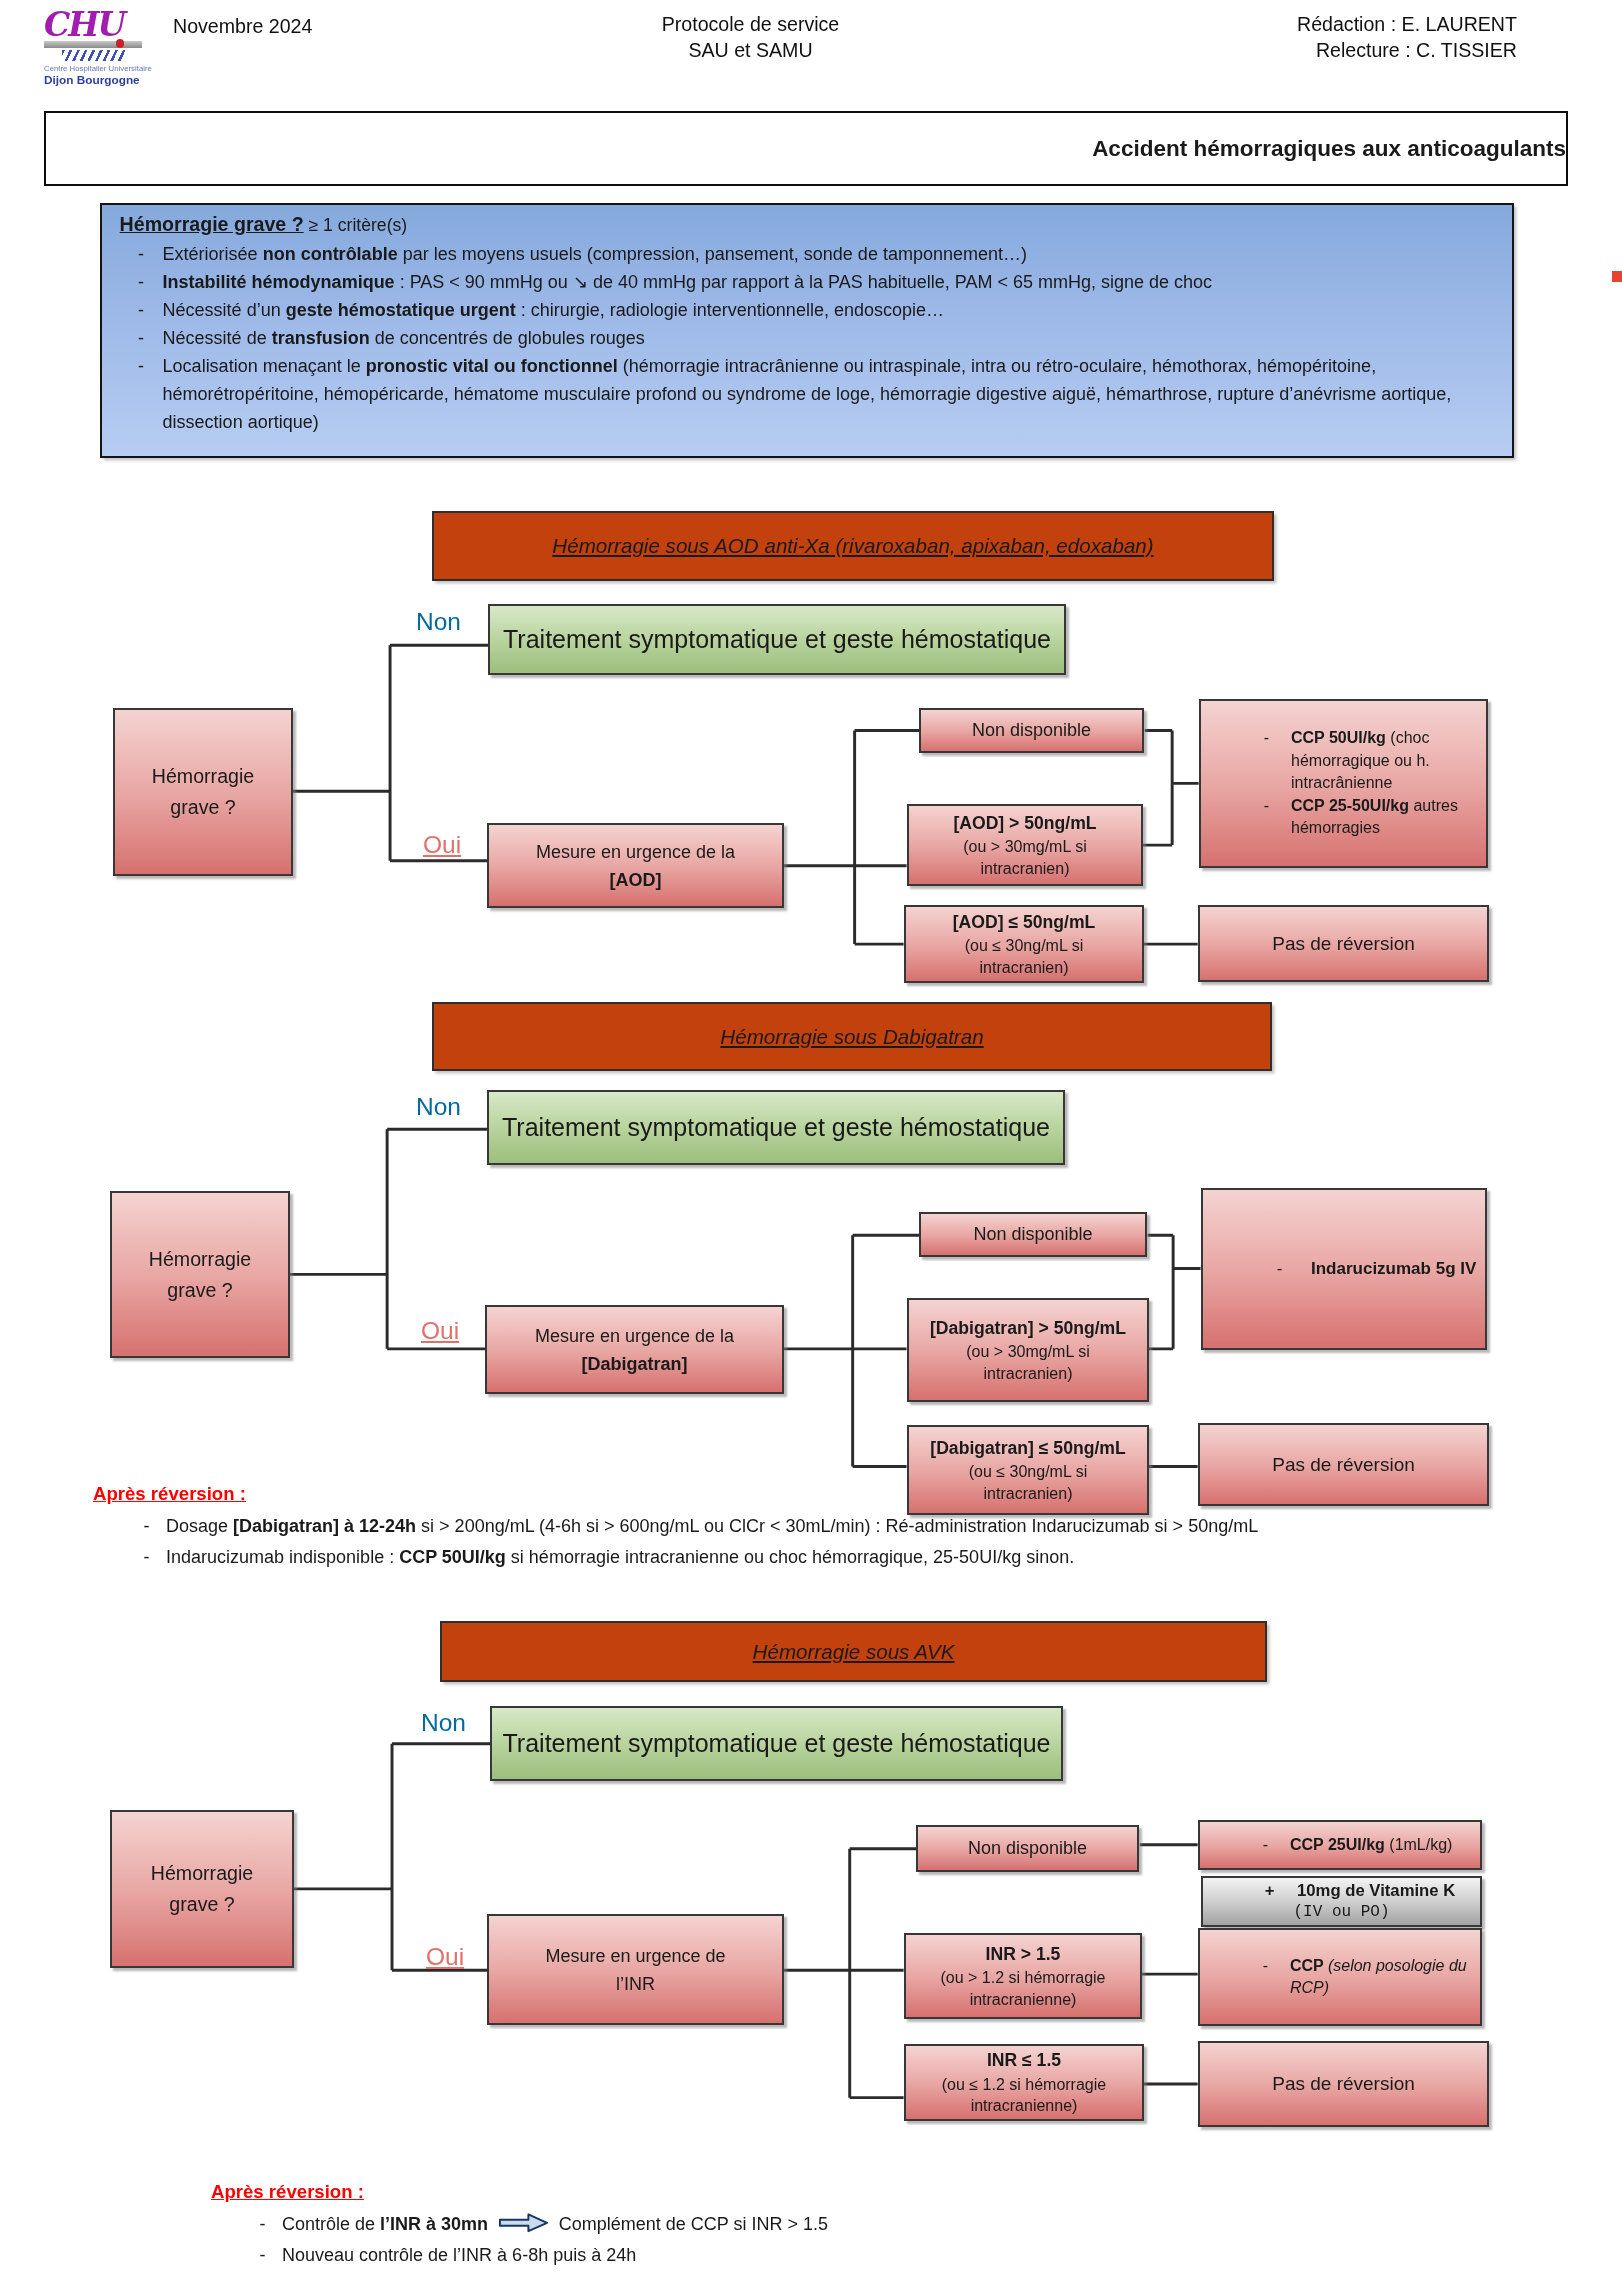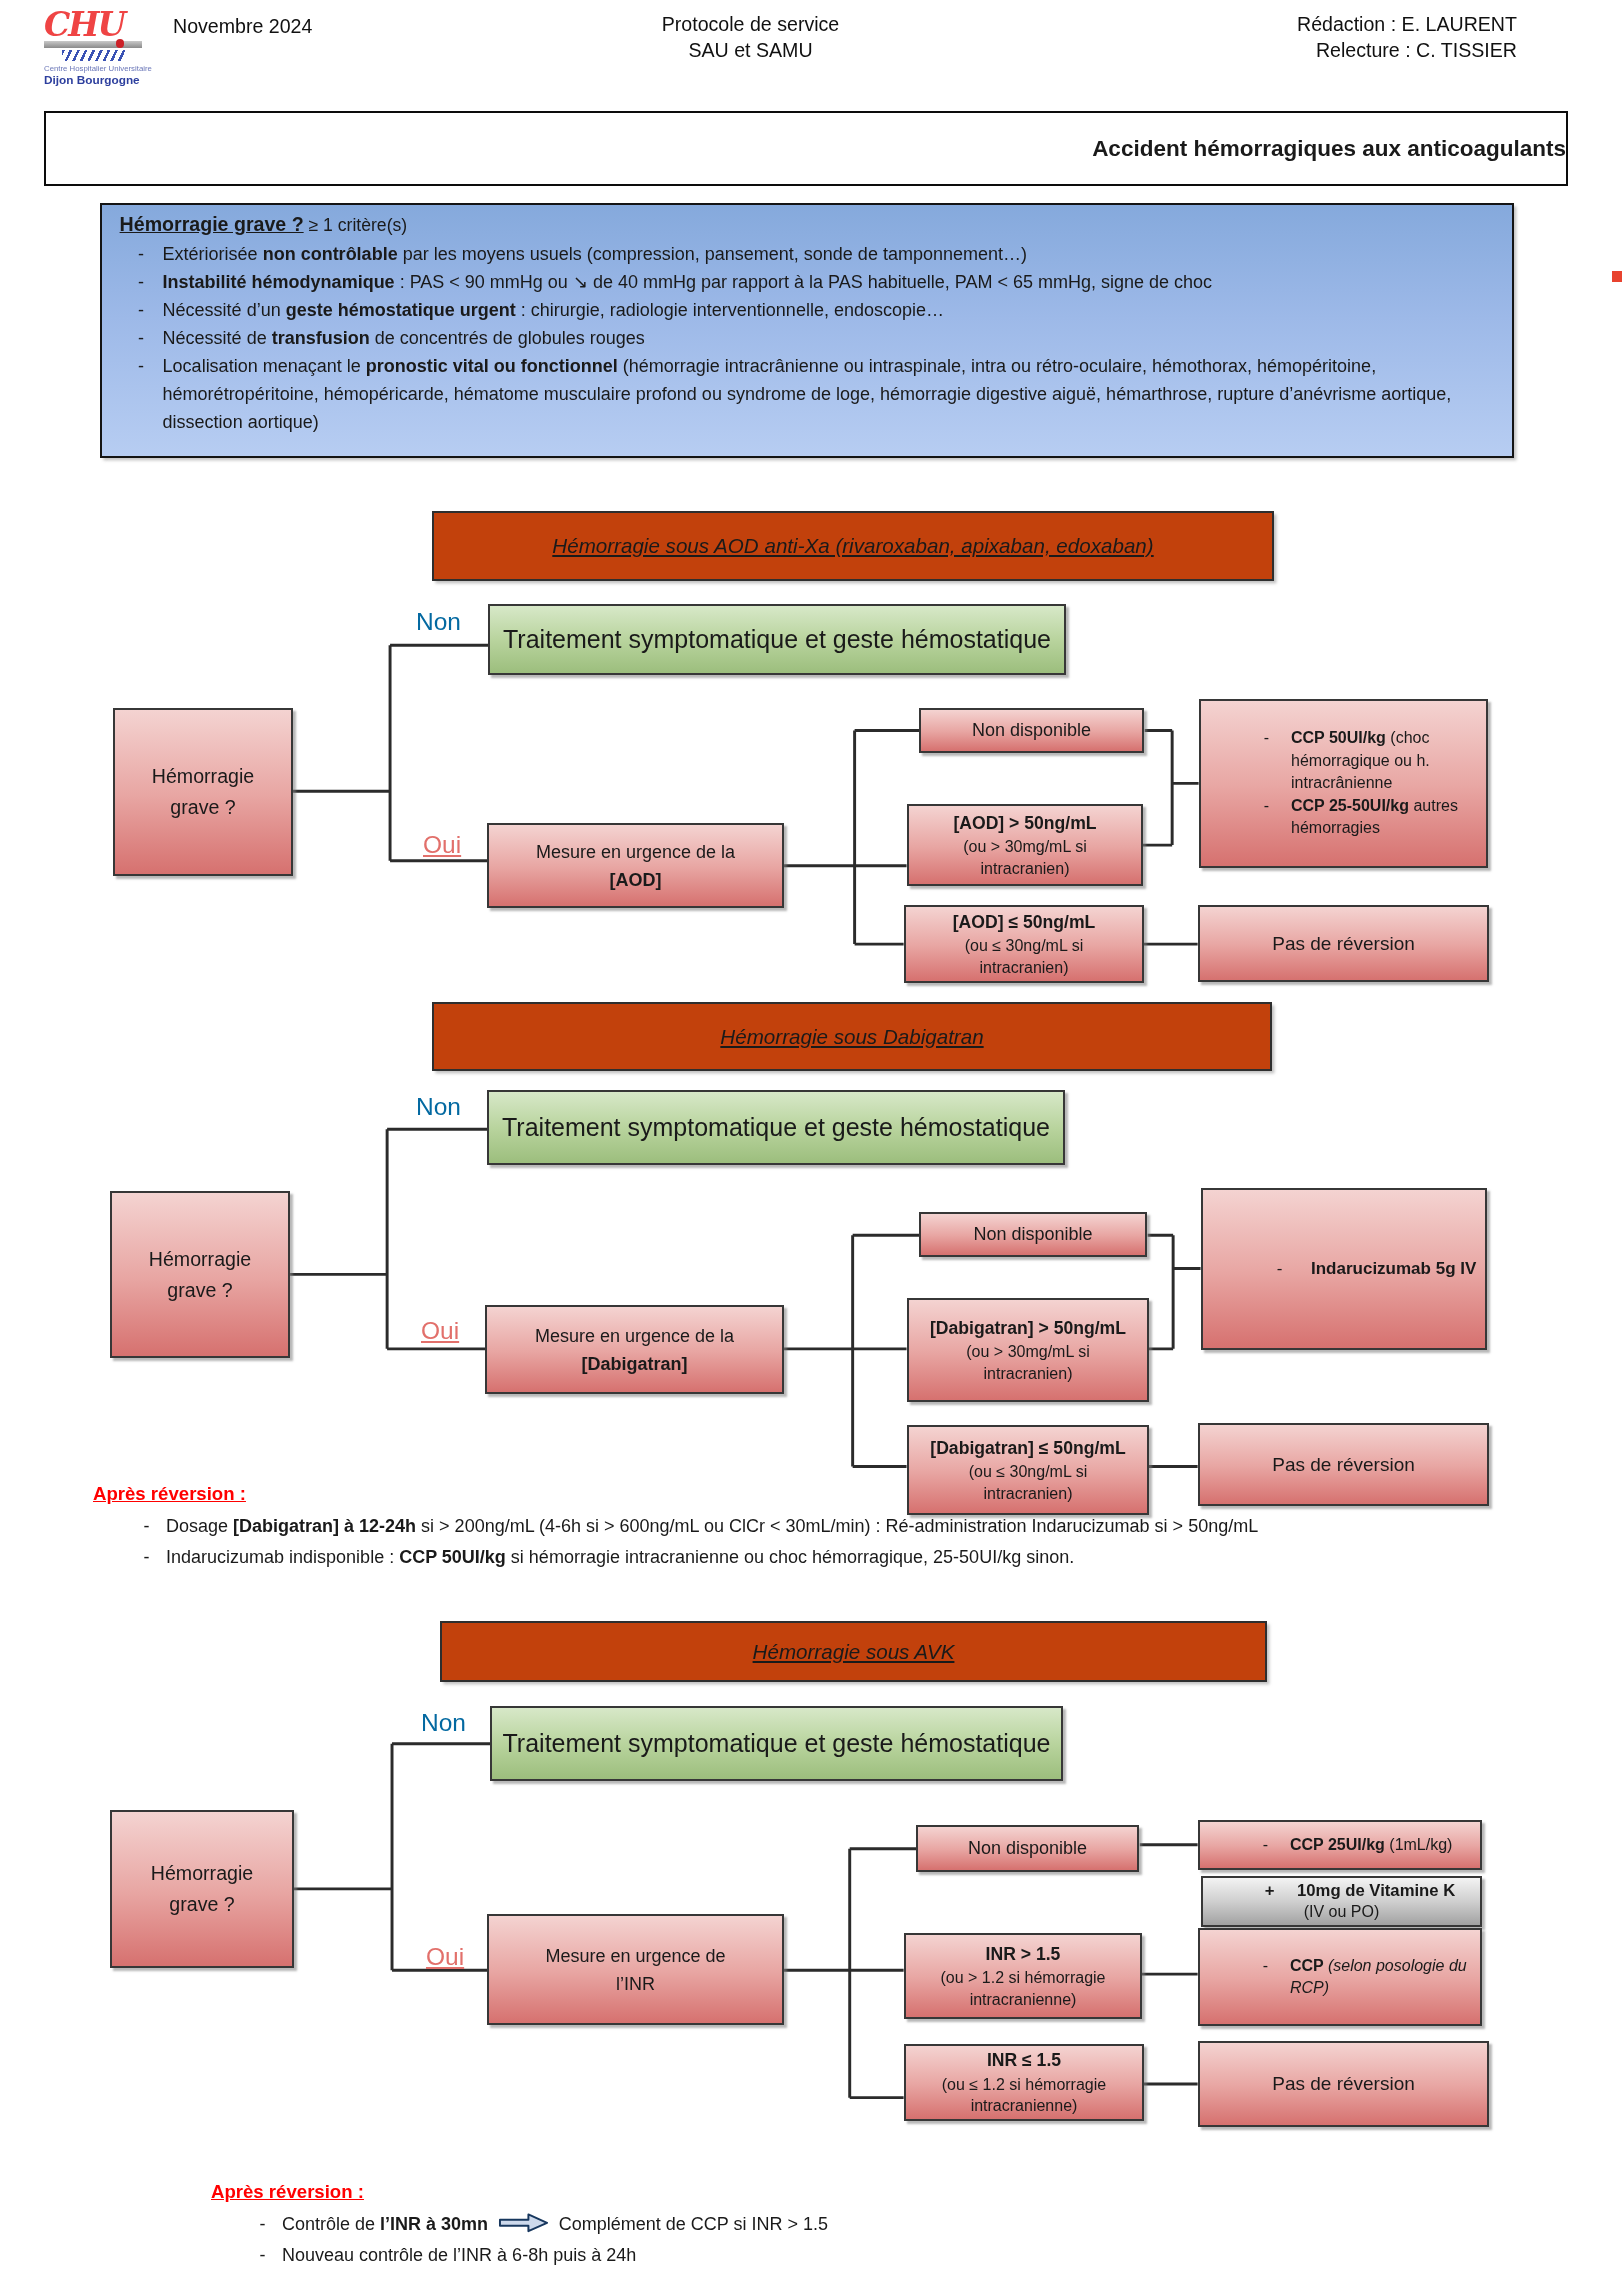--- a/index.html
+++ b/index.html
@@ -2,21 +2,21 @@
 <html><head>
 <meta charset="utf-8">
 <style>
   html,body{margin:0;padding:0;background:#fff;}
   .page{position:relative;width:1622px;height:2292px;background:#ffffff;
         font-family:"Liberation Sans","DejaVu Sans",sans-serif;color:#1a1a1a;overflow:hidden;}
   .abs{position:absolute;}
   
   .hdr-text{font-size:19.6px;line-height:26.5px;color:#111;}
   .logo-chu{font-family:"DejaVu Serif","Liberation Serif",serif;font-style:italic;font-weight:bold;
-            color:#ef4444;font-size:33px;line-height:29px;letter-spacing:-2px;}
+            color:#a21caf;font-size:33px;line-height:29px;letter-spacing:-2px;}
   .logo-bar{position:relative;width:98px;height:6.9px;background:linear-gradient(180deg,#c9c9c9,#8a8a8a);margin-top:2px;}
   .logo-dot{position:absolute;right:17.6px;top:-2px;width:8.8px;height:8.8px;border-radius:50%;background:#cc2027;}
   .logo-hatch{width:63px;height:11.8px;margin:2px 0 2.9px 17.6px;
               background:repeating-linear-gradient(115deg,#3a52b4 0 2.5px,transparent 2.5px 6.9px);}
   .logo-tag{font-size:7.8px;color:#6b77b8;white-space:nowrap;}
   .logo-city{font-size:11.8px;font-weight:bold;color:#2d3f9e;}
   
   .title-box{left:44px;top:111px;width:1520px;height:71px;background:#fff;border:2.9px solid #0c0c0c;
              display:flex;align-items:center;justify-content:flex-end;}
   .title-box span{font-size:22.5px;font-weight:bold;}
@@ -49,21 +49,21 @@
   .cond div{font-size:16px;line-height:21.6px;}
   .cond div:first-child{font-size:17.6px;line-height:25.5px;font-weight:bold;}
   .pasrev div{font-size:19px;}
   .node.left{align-items:stretch;text-align:left;}
   .list16{font-size:16px;line-height:22.5px;padding:0 7.8px 0 41px;}
   .list16 .bm{width:49px;}
   .list17{font-size:17px;line-height:23.5px;padding:0 5.9px 0 45px;}
   .list17 .bm{width:63px;}
   .vrow{font-size:16.7px;line-height:22.5px;padding:0 5.9px 0 39px;}
   .vrow .bm{width:55px;font-weight:bold;}
-  .vline2{text-align:center;font-size:16px;line-height:20.6px;}
+  .vline2{text-align:center;font-size:16px;line-height:20.6px;font-family:Liberation Mono, monospace;}
   .yn{position:absolute;font-size:24.5px;}
   .non{color:#0369a1;}
   .oui{color:#e2706b;text-decoration:underline;}
   
   .ar-head{position:absolute;font-size:18.6px;font-weight:bold;color:#ff0000;text-decoration:underline;}
   .ar-list{position:absolute;font-size:18px;line-height:28px;}
   .ar-list .brow{margin-bottom:2.9px;}
   .arrow-ic{margin:0 9.8px;vertical-align:-3.9px;}
 </style>
 </head>

